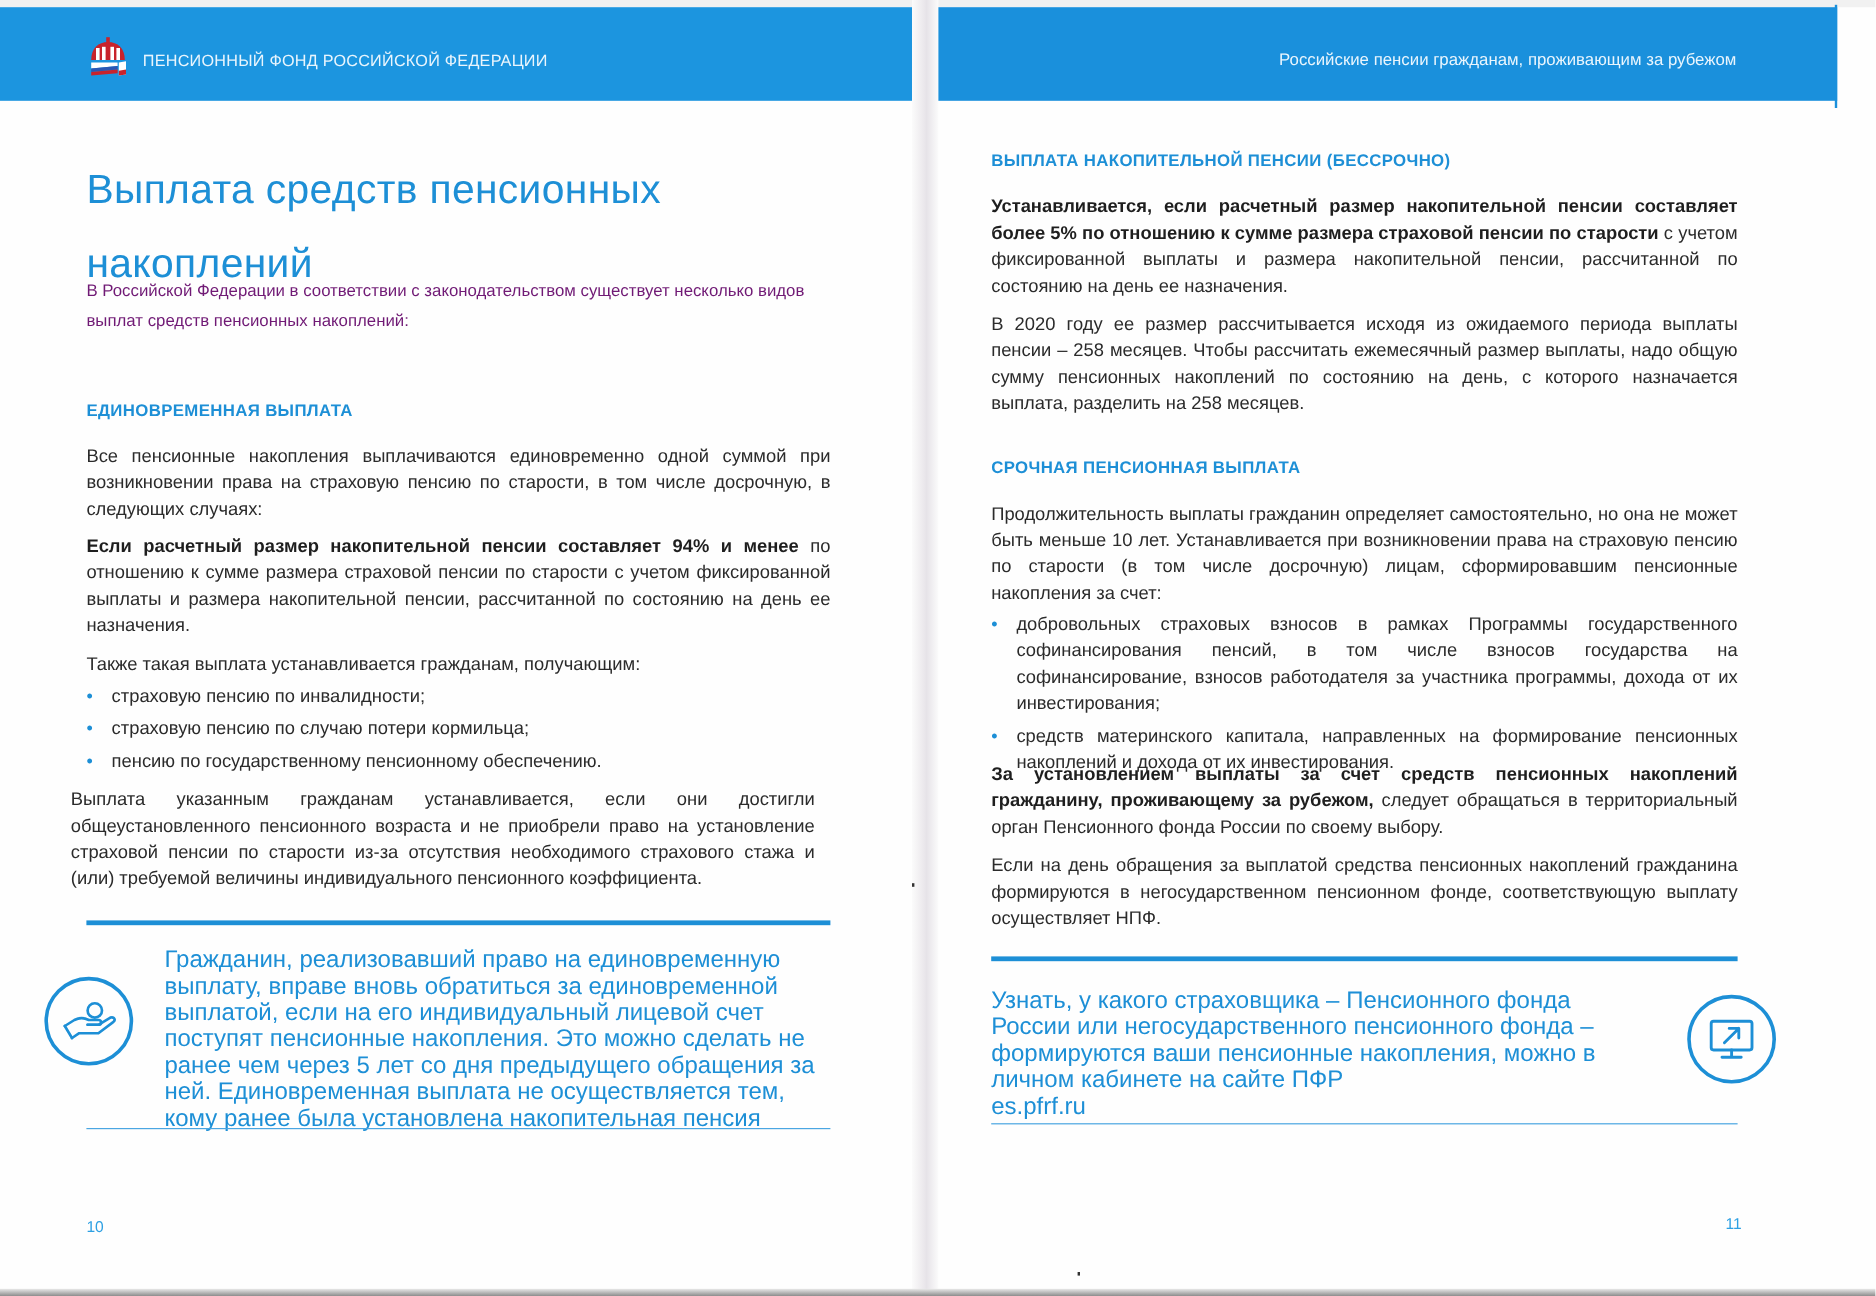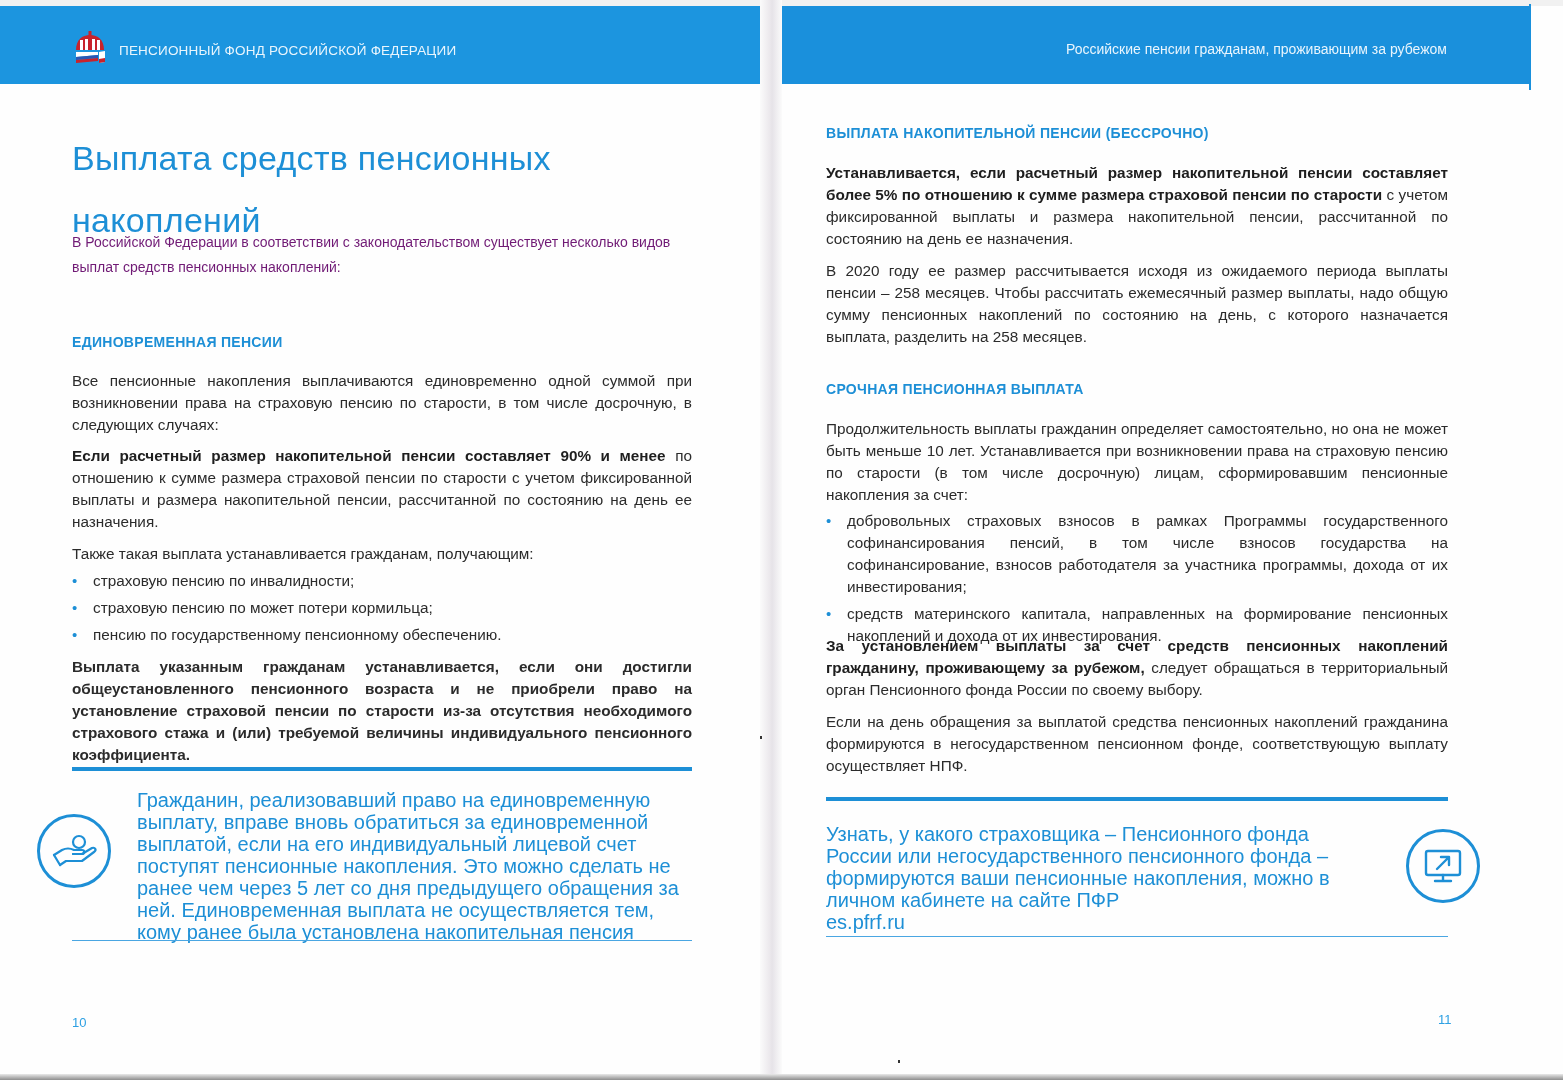--- a/index.html
+++ b/index.html
@@ -68,35 +68,35 @@
     </svg>
   </div>
   <div class="hdr-title-left">ПЕНСИОННЫЙ ФОНД РОССИЙСКОЙ ФЕДЕРАЦИИ</div>
   <div class="hdr-title-right">Российские пенсии гражданам, проживающим за рубежом</div>
 
   <div class="gutter"></div>
 
   <h1 class="page-title">Выплата средств пенсионных накоплений</h1>
   <p class="intro">В Российской Федерации в соответствии с законодательством существует несколько видов выплат средств пенсионных накоплений:</p>
 
-  <h2 class="section-h" style="left:72px; top:334px;">ЕДИНОВРЕМЕННАЯ ПЕНСИИ</h2>
+  <h2 class="section-h" style="left:72px; top:334px;">ЕДИНОВРЕМЕННАЯ ВЫПЛАТА</h2>
 
   <p class="body-text" style="left:72px; top:370px; width:620px;">Все пенсионные накопления выплачиваются единовременно одной суммой при возникновении права на страховую пенсию по старости, в том числе досрочную, в следующих случаях:</p>
 
-  <p class="body-text" style="left:72px; top:445px; width:620px;"><b>Если расчетный размер накопительной пенсии составляет 90% и менее</b><span> по отношению к сумме размера страховой пенсии по старости с учетом фиксированной выплаты и размера накопительной пенсии, рассчитанной по состоянию на день ее назначения.</span></p>
+  <p class="body-text" style="left:72px; top:445px; width:620px;"><b>Если расчетный размер накопительной пенсии составляет 94% и менее</b><span> по отношению к сумме размера страховой пенсии по старости с учетом фиксированной выплаты и размера накопительной пенсии, рассчитанной по состоянию на день ее назначения.</span></p>
 
   <p class="body-text" style="left:72px; top:543px; width:620px;">Также такая выплата устанавливается гражданам, получающим:</p>
 
   <ul class="bullets" style="left:72px; top:570px; width:620px;">
     <li><span class="dot">•</span><span>страховую пенсию по инвалидности;</span></li>
-    <li><span class="dot">•</span><span>страховую пенсию по может потери кормильца;</span></li>
+    <li><span class="dot">•</span><span>страховую пенсию по случаю потери кормильца;</span></li>
     <li><span class="dot">•</span><span>пенсию по государственному пенсионному обеспечению.</span></li>
   </ul>
 
-  <p class="body-text" style="left:72px; top:656px; width:620px;font-weight:bold;">Выплата указанным гражданам устанавливается, если они достигли общеустановленного пенсионного возраста и не приобрели право на установление страховой пенсии по старости из-за отсутствия необходимого страхового стажа и (или) требуемой величины индивидуального пенсионного коэффициента.</p>
+  <p class="body-text" style="left:59px; top:656px; width:620px;">Выплата указанным гражданам устанавливается, если они достигли общеустановленного пенсионного возраста и не приобрели право на установление страховой пенсии по старости из-за отсутствия необходимого страхового стажа и (или) требуемой величины индивидуального пенсионного коэффициента.</p>
 
   <div class="rule-thick" style="left:72px; top:767px; width:620px;"></div>
 
   <div class="icon-circle" style="left:37px; top:814px;">
     <svg viewBox="0 0 68 68">
       <circle cx="39" cy="25" r="6" fill="none" stroke="#1d8fd6" stroke-width="2.2"></circle>
       <path d="M14 38 L22 33 C26 31 30 31 34 33 L42 33 C45 33 45 37 42 37 L33 37" fill="none" stroke="#1d8fd6" stroke-width="2.2" stroke-linecap="round" stroke-linejoin="round"></path>
       <path d="M33 37 L42 37 L52 31 C55 30 57 33 54 35 L42 44 L26 44 L20 48" fill="none" stroke="#1d8fd6" stroke-width="2.2" stroke-linecap="round" stroke-linejoin="round"></path>
       <path d="M14 38 L20 48" fill="none" stroke="#1d8fd6" stroke-width="2.2" stroke-linecap="round"></path>
     </svg>

